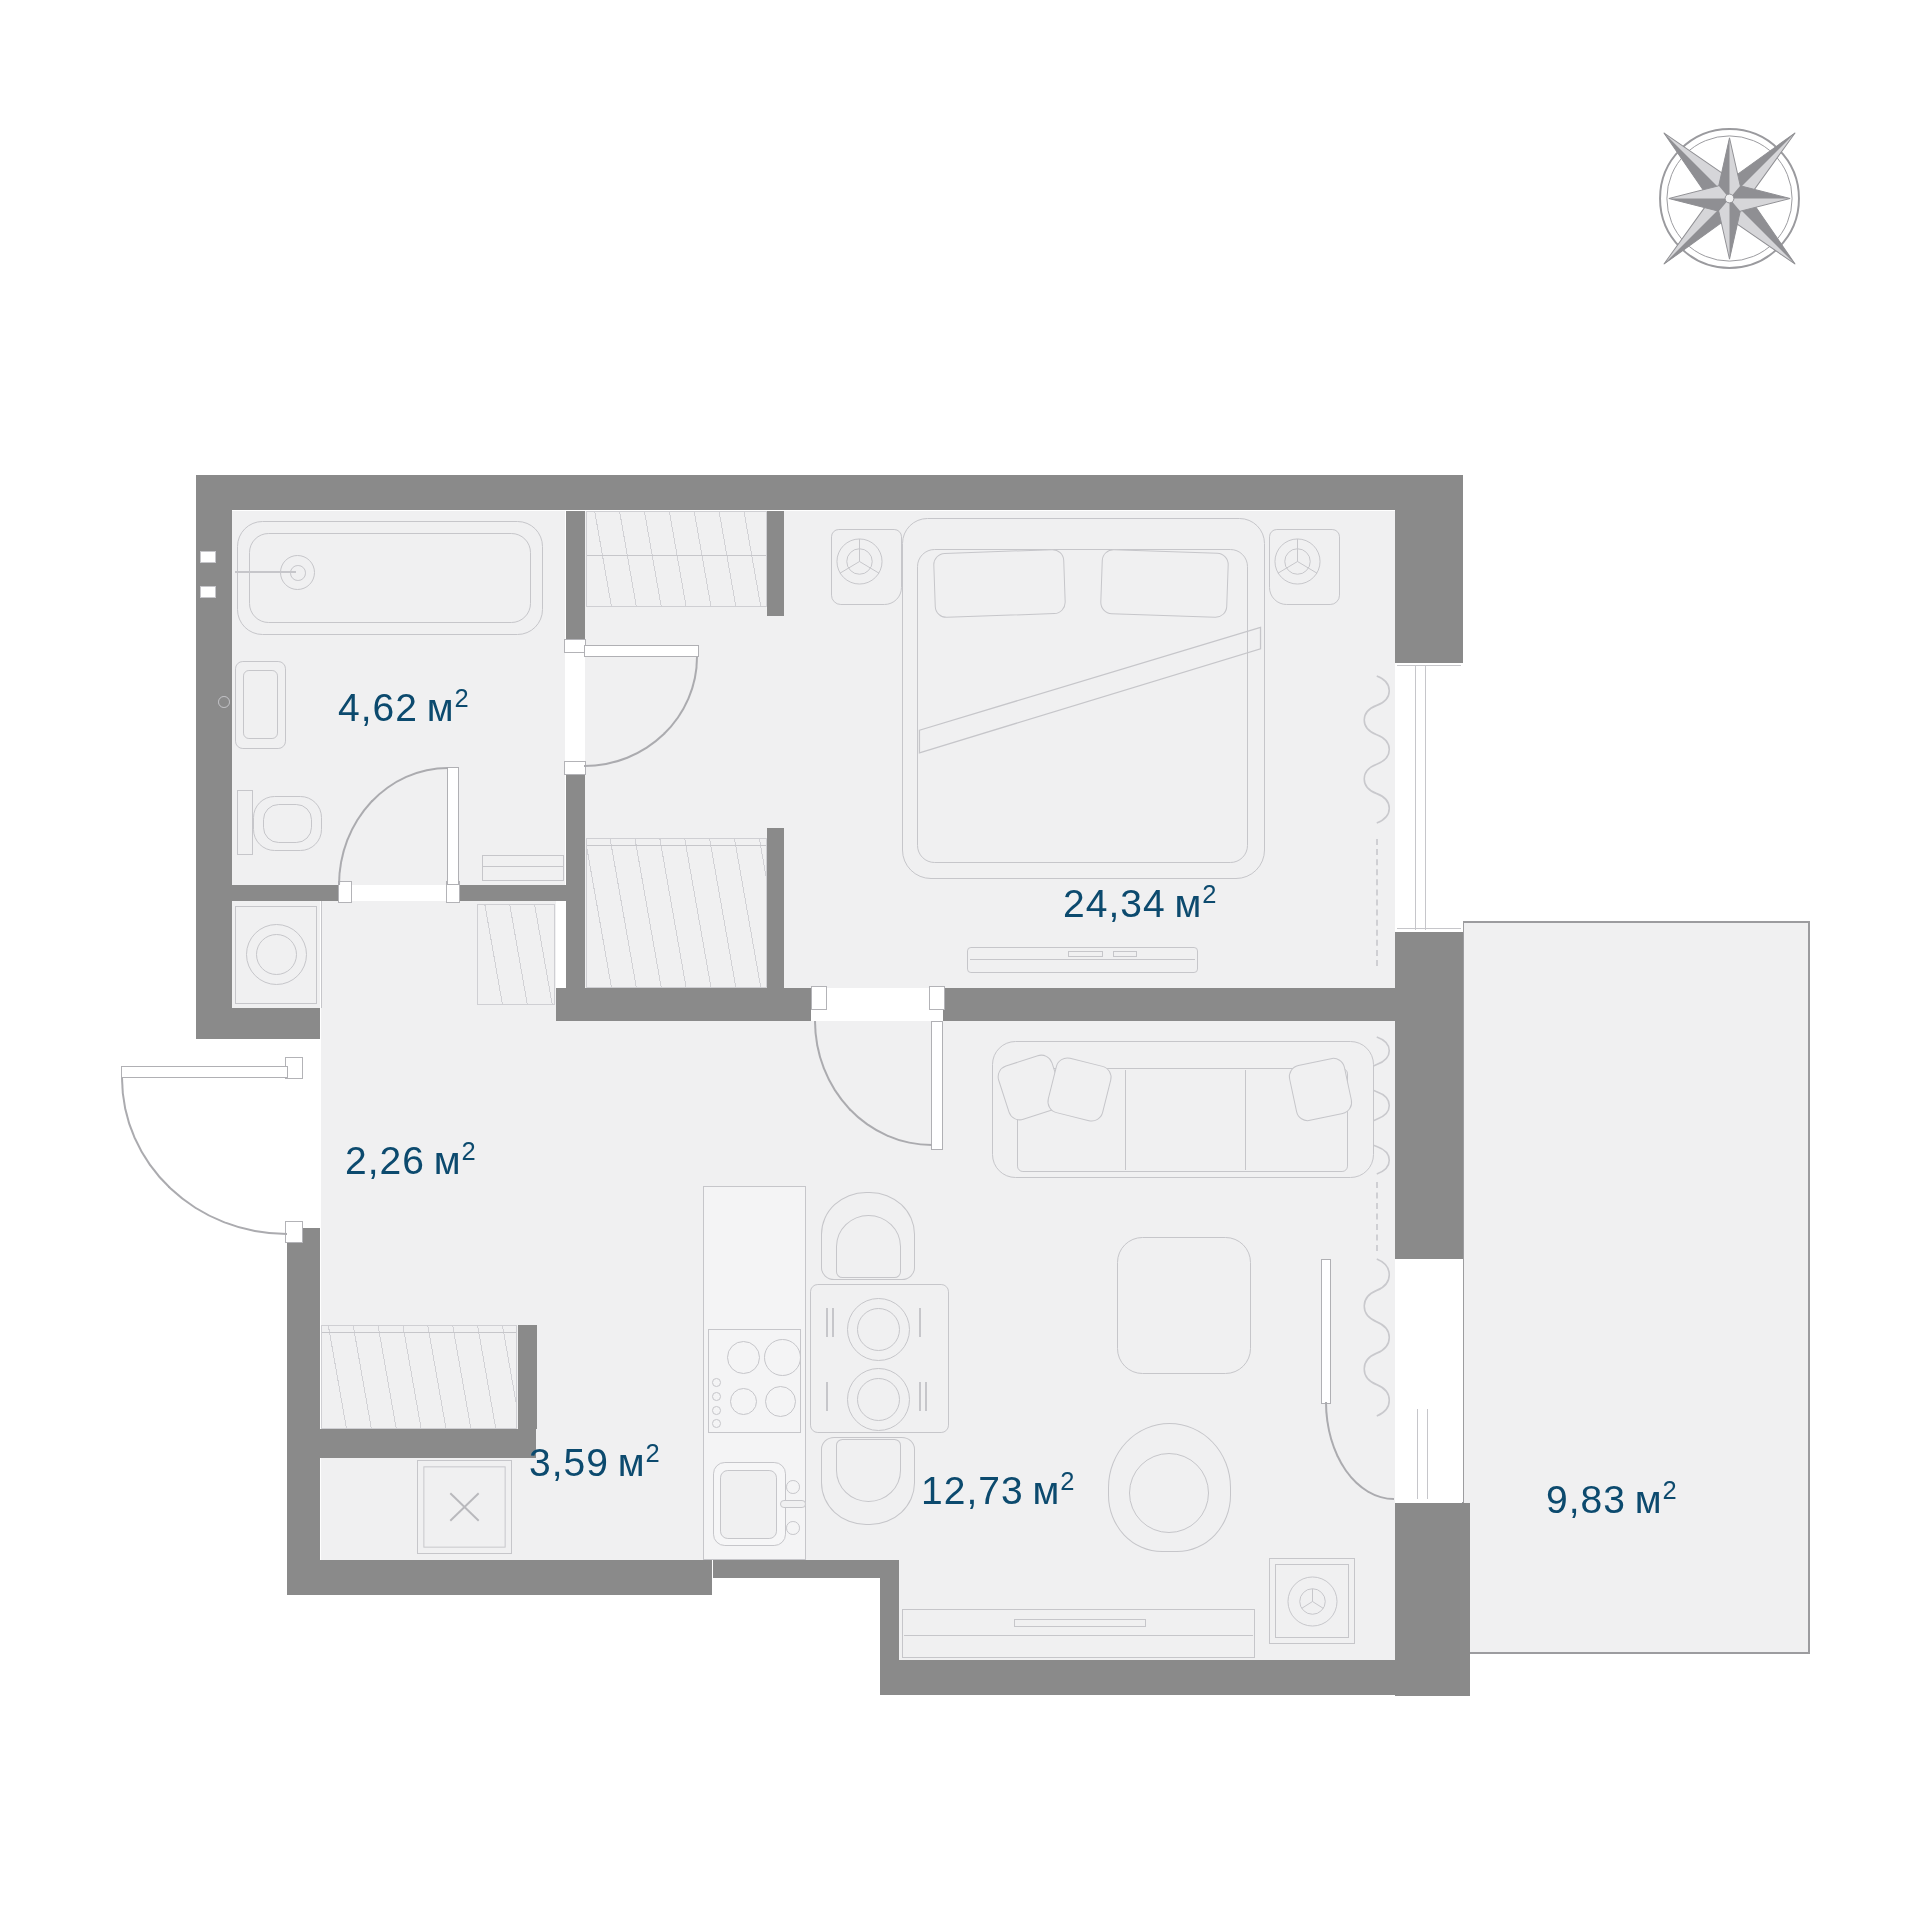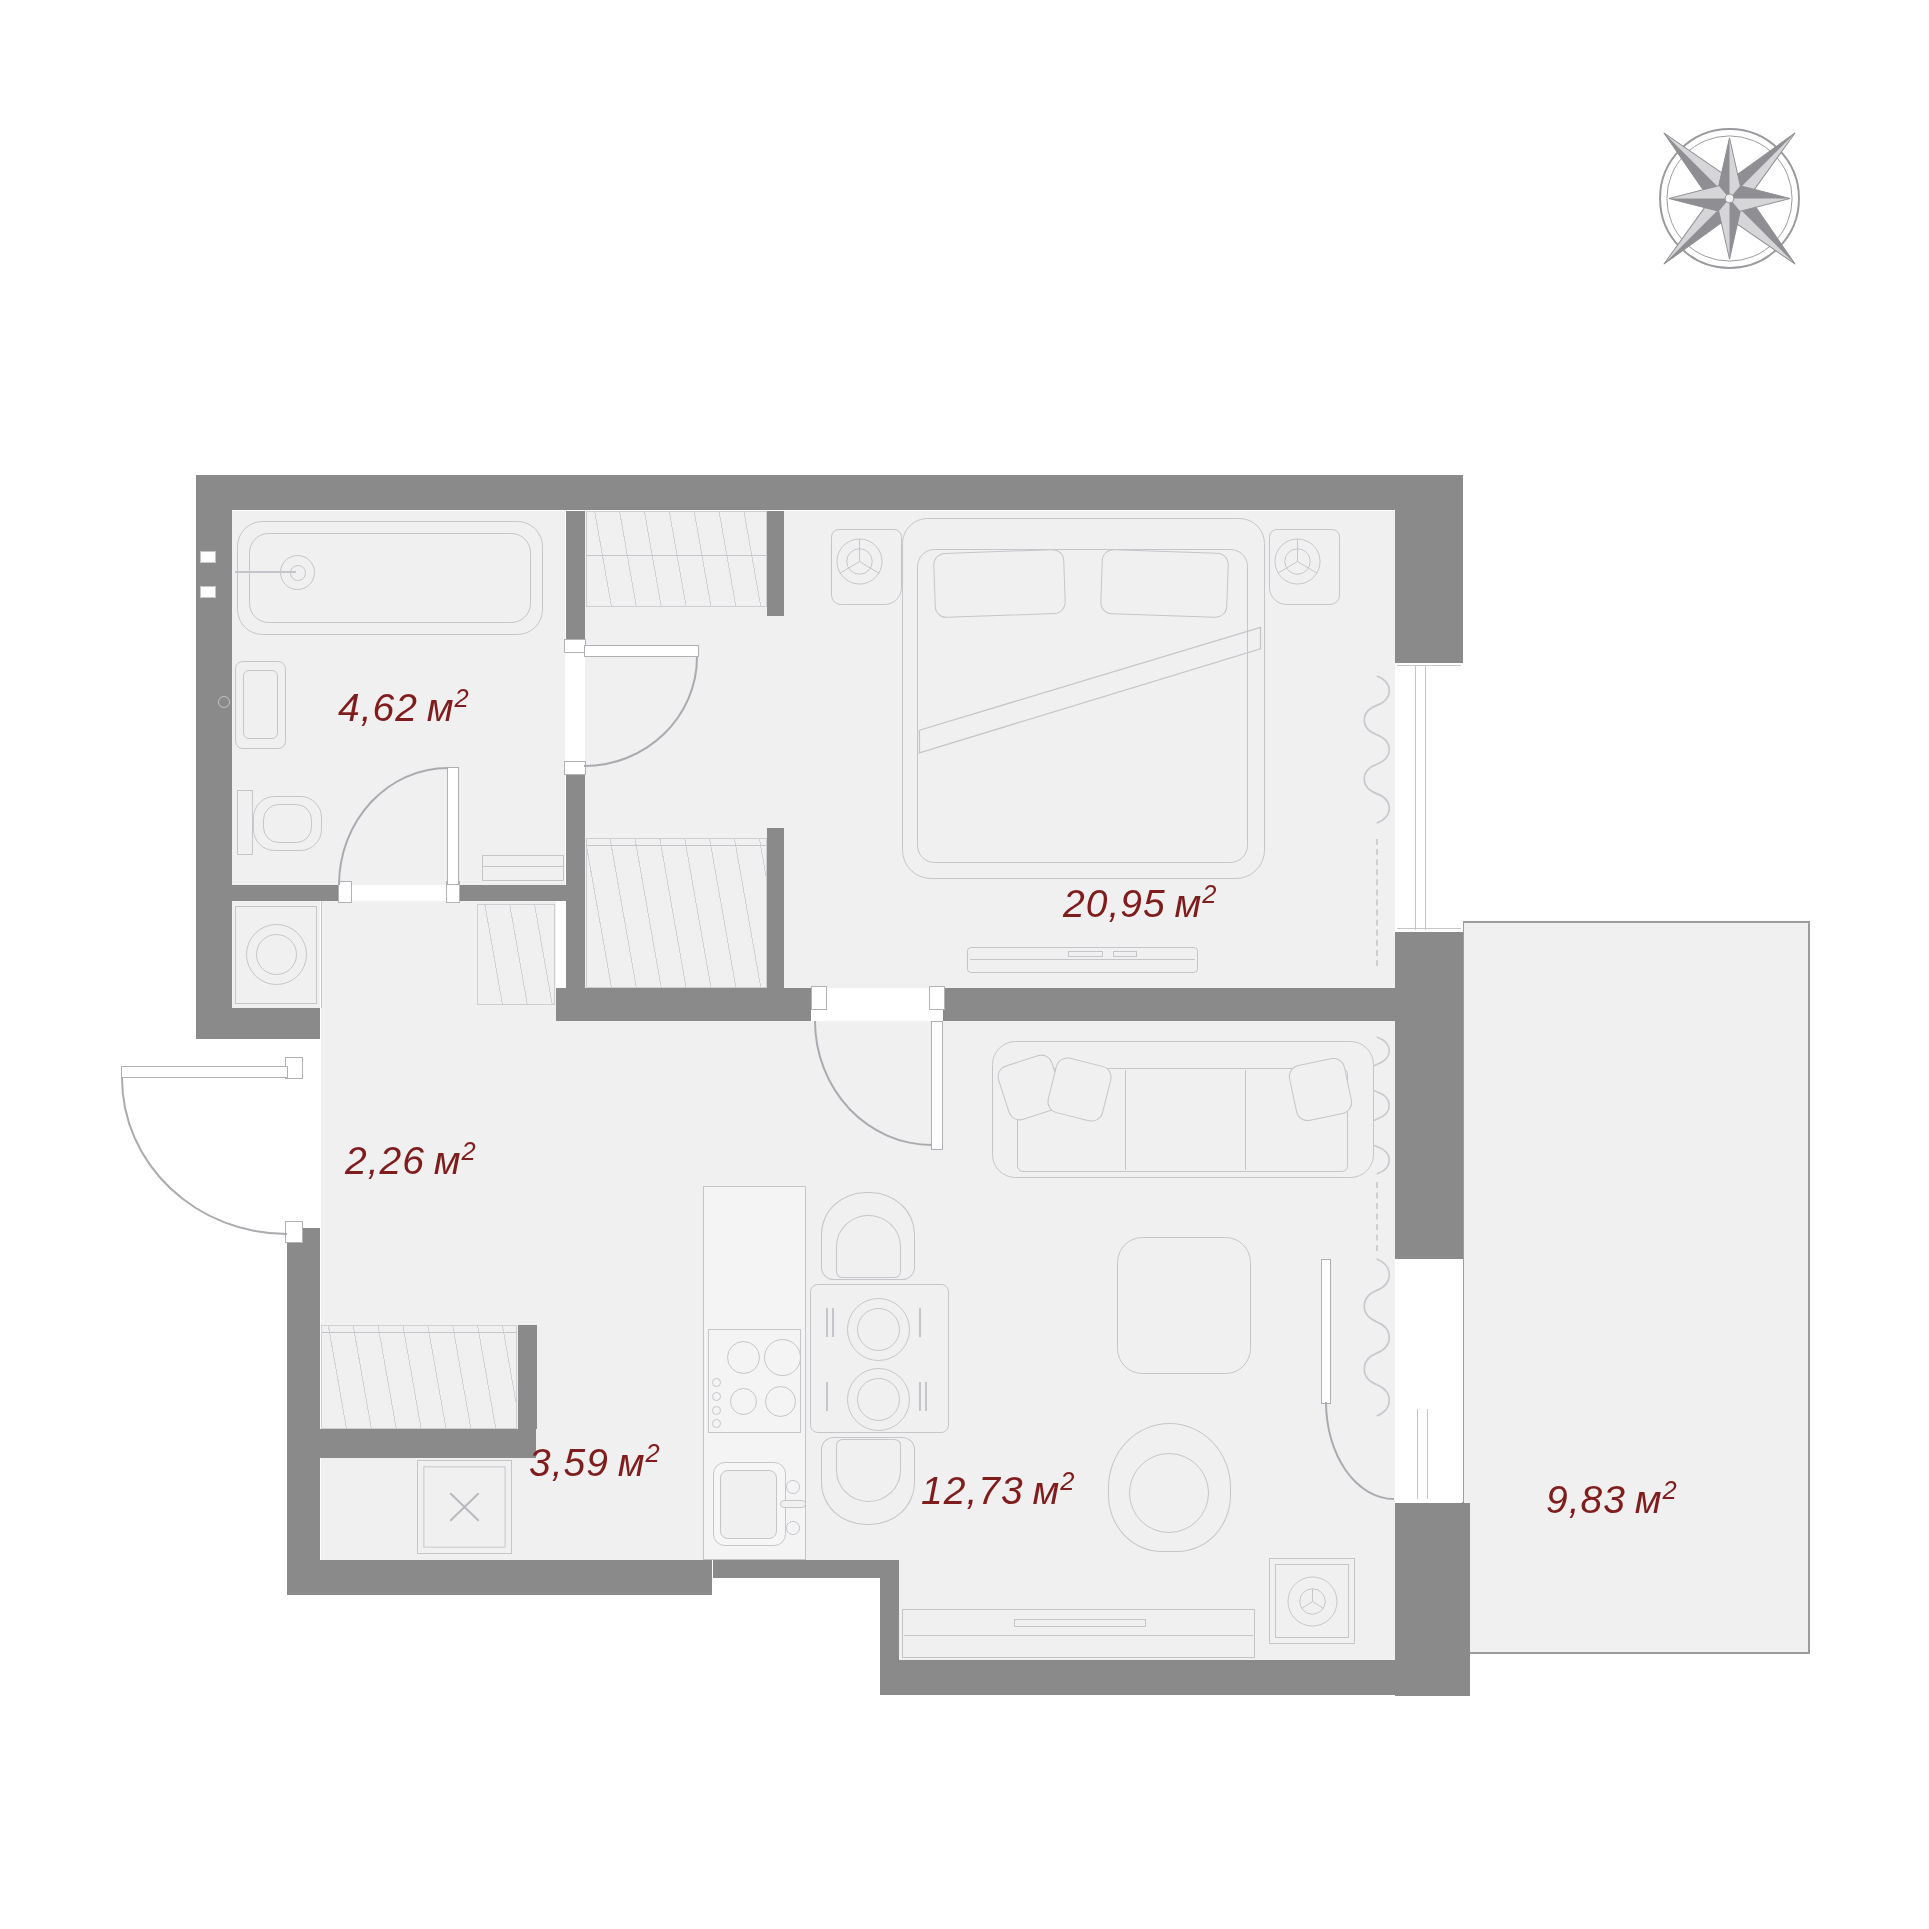--- a/index.html
+++ b/index.html
@@ -13,21 +13,21 @@
   .fuw{position:absolute;border:1px solid #c6c6ca;background:#f4f4f5;box-sizing:border-box;}
   .ln {position:absolute;background:#c6c6ca;}
   .dash{position:absolute;border-left:2px dashed #cfcfd3;}
   .hatch{position:absolute;border:1px solid #cfcfd3;box-sizing:border-box;
          background:repeating-linear-gradient(80deg,rgba(0,0,0,0) 0px,rgba(0,0,0,0) 23.5px,#d2d2d6 23.5px,#d2d2d6 24.5px);}
   .arc{position:absolute;box-sizing:border-box;}
   .arc.bl{border-left:2px solid #ababaf;border-bottom:2px solid #ababaf;border-bottom-left-radius:100% 100%;}
   .arc.tl{border-left:2px solid #ababaf;border-top:2px solid #ababaf;border-top-left-radius:100% 100%;}
   .arc.br{border-right:2px solid #ababaf;border-bottom:2px solid #ababaf;border-bottom-right-radius:100% 100%;}
   .leaf{position:absolute;background:#ffffff;border:1px solid #b0b0b4;box-sizing:border-box;}
-  .lbl{position:absolute;color:#7f1d1d;font-size:39px;font-weight:400;letter-spacing:1px;white-space:nowrap;font-style:italic;}
+  .lbl{position:absolute;color:#0c4a6e;font-size:39px;font-weight:400;letter-spacing:1px;white-space:nowrap;}
   .lbl sup{font-size:25.5px;}
   .cletter{position:absolute;color:#8d8d91;font-family:"Liberation Serif",serif;font-weight:700;font-size:31px;}
   .circ{position:absolute;border:1px solid #c6c6ca;border-radius:50%;box-sizing:border-box;background:transparent;}
   svg{position:absolute;overflow:visible;}
 </style>
 </head>
 <body>
 
 <div id="stage">
 
@@ -230,21 +230,21 @@
       <circle cx="26" cy="26" r="13" fill="none" stroke="#c6c6ca"></circle>
     <line x1="26" y1="26" x2="26" y2="13" stroke="#c6c6ca"></line>
       <line x1="26" y1="26" x2="15" y2="33" stroke="#c6c6ca"></line>
       <line x1="26" y1="26" x2="37" y2="33" stroke="#c6c6ca"></line>
   </svg>
 
   <div class="lbl" style="left:338px;top:684px;">
     <span>4,62</span> <span>м</span><sup>2</sup>
   </div>
   <div class="lbl" style="left:1063px;top:880px;">
-    <span>20,95</span> <span>м</span><sup>2</sup>
+    <span>24,34</span> <span>м</span><sup>2</sup>
   </div>
   <div class="lbl" style="left:345px;top:1137px;">
     <span>2,26</span> <span>м</span><sup>2</sup>
   </div>
   <div class="lbl" style="left:529px;top:1439px;">
     <span>3,59</span> <span>м</span><sup>2</sup>
   </div>
   <div class="lbl" style="left:921px;top:1467px;">
     <span>12,73</span> <span>м</span><sup>2</sup>
   </div>

